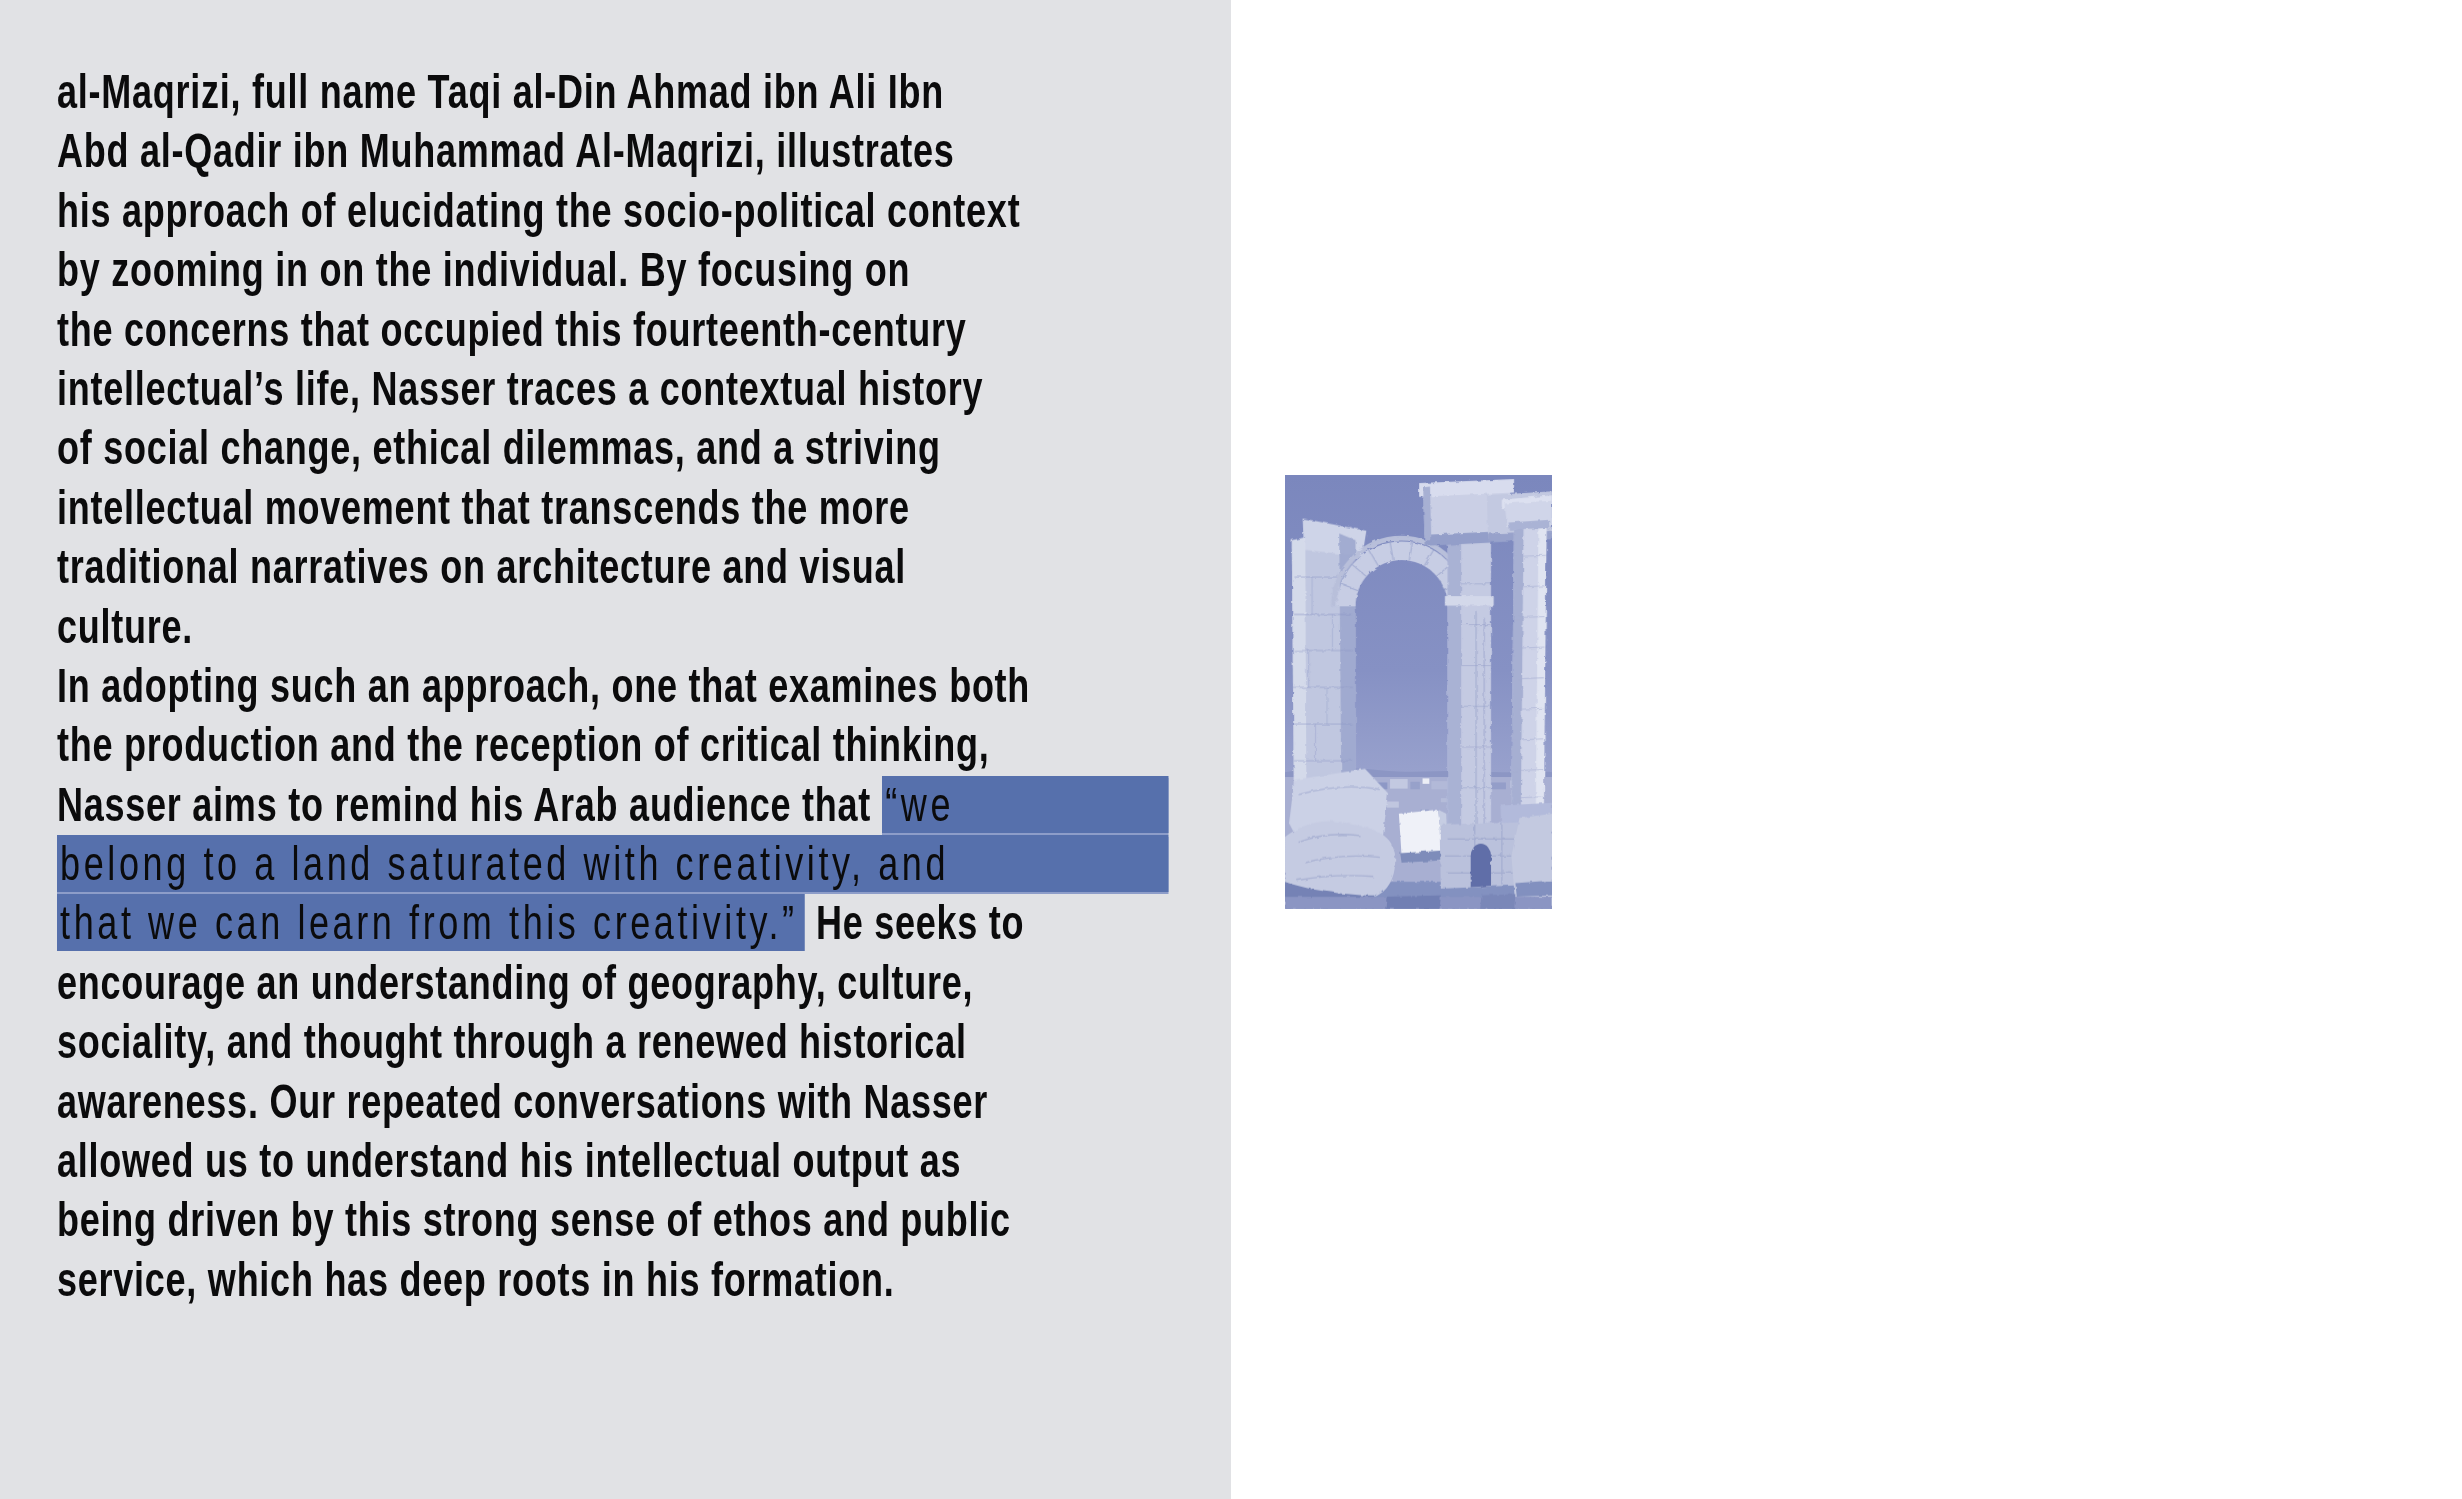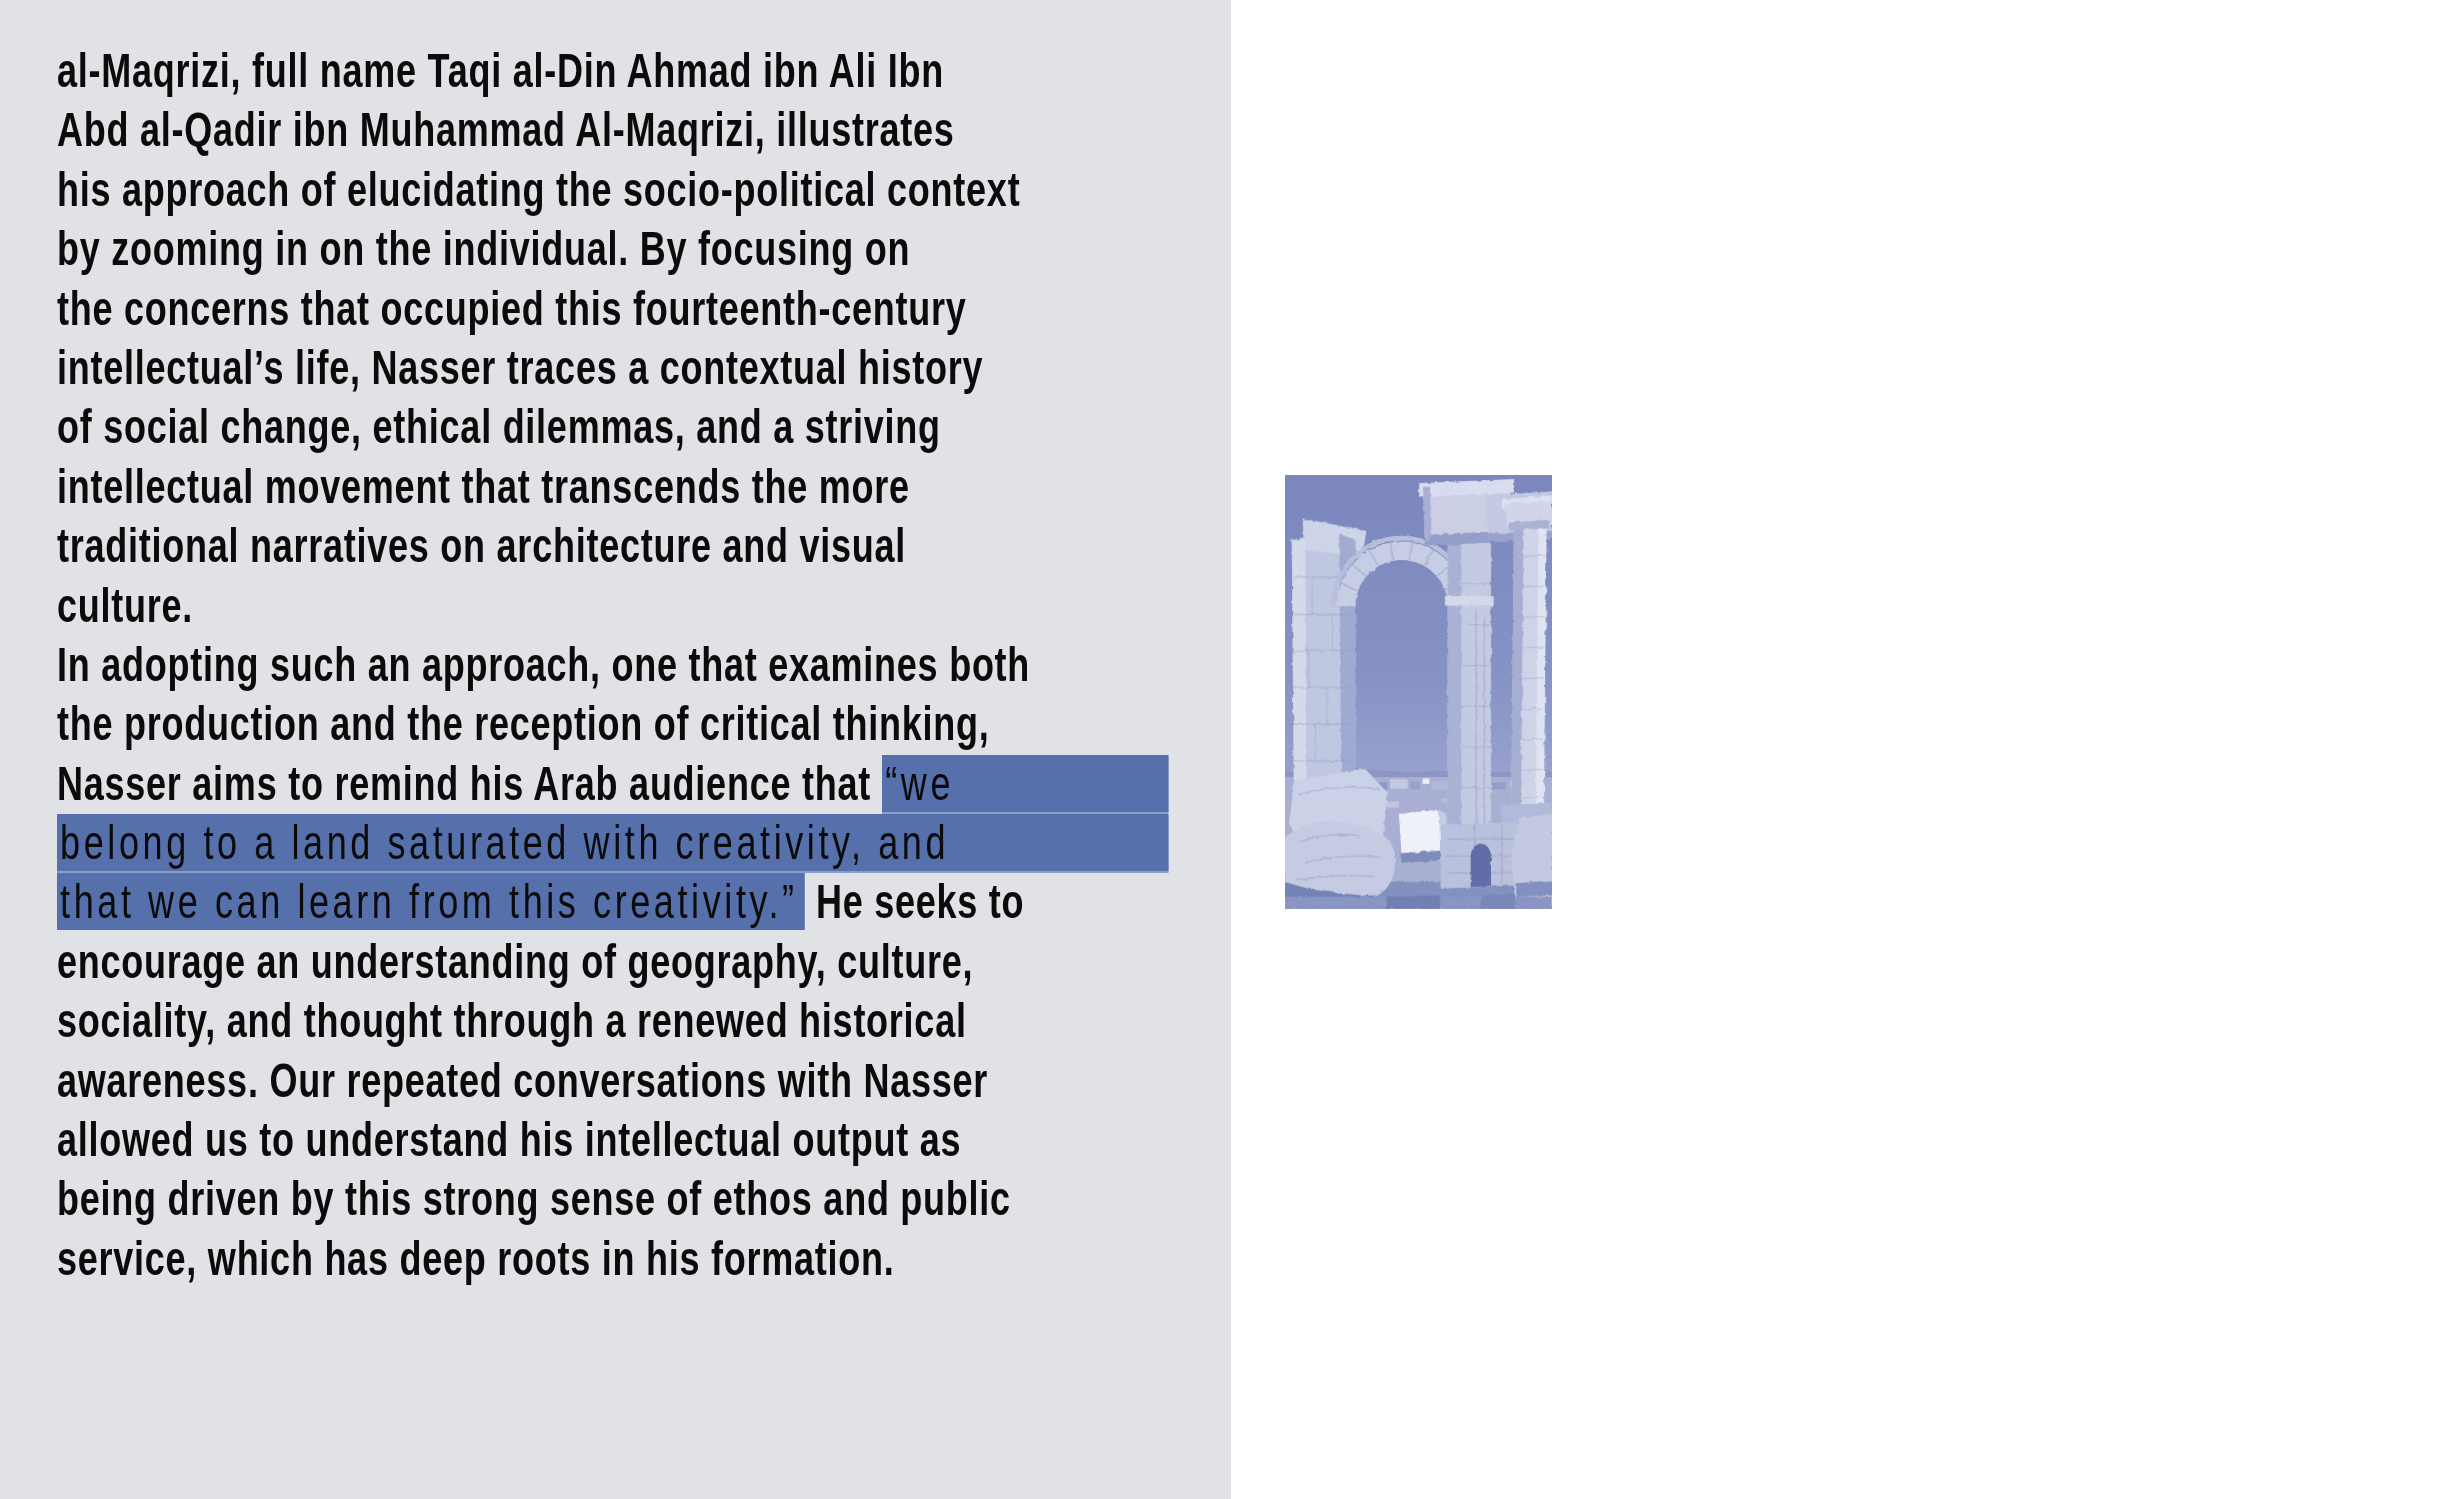--- a/index.html
+++ b/index.html
@@ -12,21 +12,21 @@
     font-family: "Liberation Sans", sans-serif;
   }
   .left-panel {
     position: absolute;
     left: 0; top: 0;
     width: 1231px; height: 1499px;
     background: #e1e2e5;
   }
   .textcol {
     position: absolute;
-    left: 57px; top: 42px;
+    left: 57px; top: 63px;
     width: 1482px;
     color: #0b0b0c;
   }
   .para + .para { }
   .line {
     display: flex;
     align-items: stretch;
     height: 57px;
     line-height: 57px;
     margin-bottom: 2.4px;

